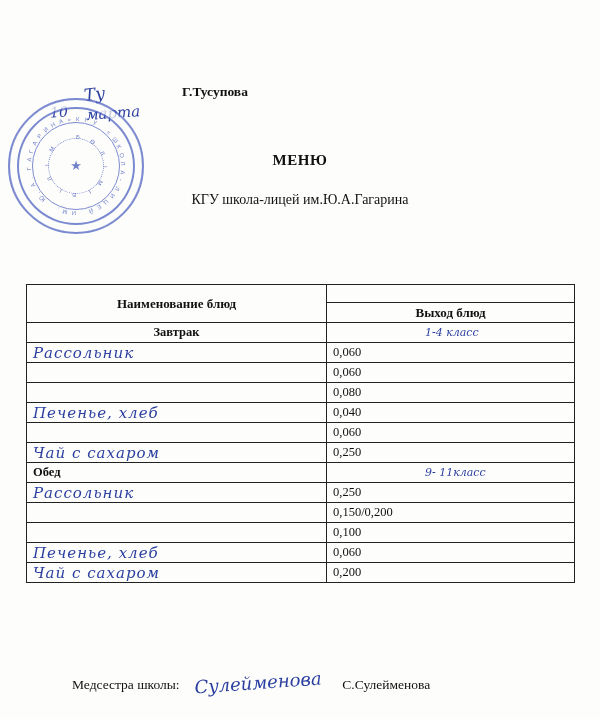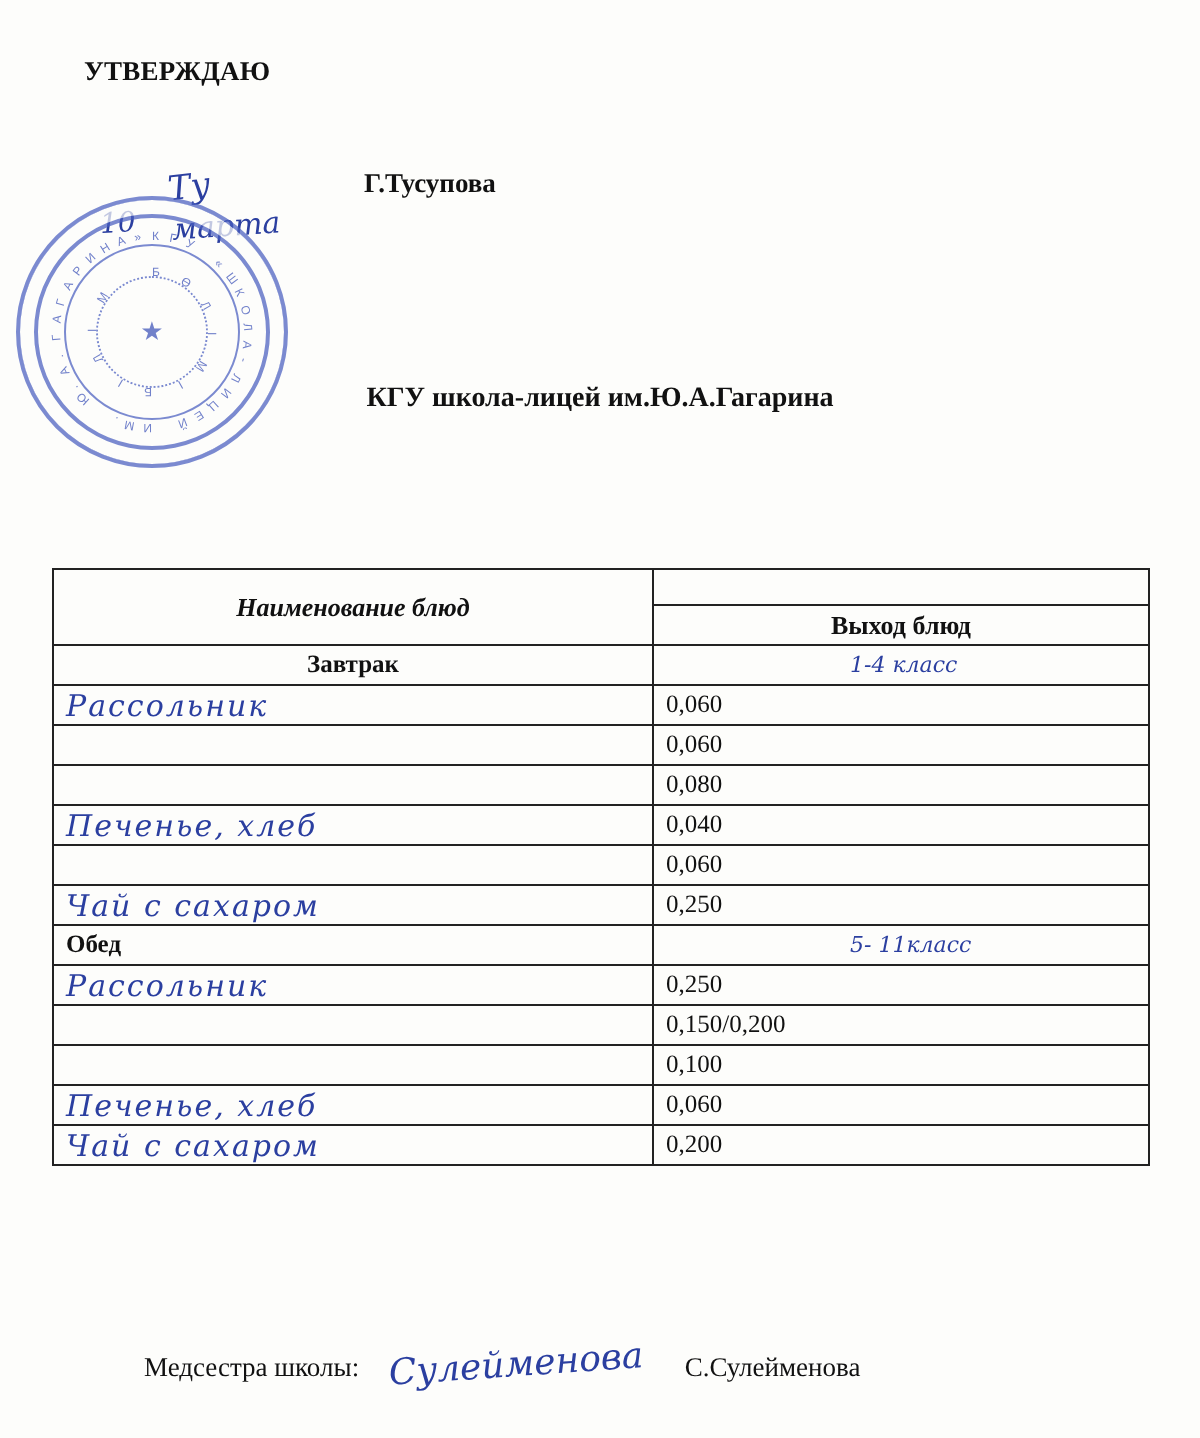--- a/index.html
+++ b/index.html
@@ -144,21 +144,21 @@
     font-weight: bold;
     letter-spacing: 0.6px;
   }
   .org-line1 {
     position: absolute;
     left: 0;
     right: 0;
     top: 192px;
     text-align: center;
     font-size: 14px;
-    font-weight: bold;
+    font-weight: normal;
   }
   .org-line2 {
     position: absolute;
     left: 0;
     right: 0;
     top: 213px;
     text-align: center;
     font-size: 14px;
     font-weight: bold;
   }
@@ -179,21 +179,21 @@
     font-size: 12.5px;
     vertical-align: middle;
   }
   .menu-table th {
     font-weight: bold;
     font-size: 13px;
   }
   .col-name { width: 300px; }
   .col-out { width: 248px; }
 
-  .hdr-name { text-align: center; height: 34px; font-style: italic; }
+  .hdr-name { text-align: center; height: 34px; }
   .hdr-out  { text-align: center; vertical-align: bottom; padding-bottom: 2px; }
 
   .meal-label {
     text-align: center;
     font-weight: bold;
     font-size: 13px;
     font-family: Liberation Serif, serif;
   }
   .meal-label-left {
     text-align: left;
@@ -233,21 +233,20 @@
     transform: rotate(-4deg);
   }
   .footer .nurse-name { padding-left: 6px; }
 </style>
 </head>
 <body>
 
 <div class="page">
 
   <div class="approval">
-    <div>УТВЕРЖДАЮ</div>
     <div style="height:20px"></div>
   </div>
 
   <div class="ink sig-director">Ту</div>
 
   <div style="position:absolute;left:182px;top:84px;font-size:13.5px;font-weight:bold;">Г.Тусупова</div>
 
   <div class="ink sig-day">10</div>
   <div class="ink sig-month">марта</div>
 
@@ -298,20 +297,21 @@
         <span style="transform: rotate(270deg) translate(32px,0) rotate(90deg);">Б</span>
         <span style="transform: rotate(300deg) translate(32px,0) rotate(90deg);">Ө</span>
         <span style="transform: rotate(330deg) translate(32px,0) rotate(90deg);">Л</span>
         <span style="transform: rotate(360deg) translate(32px,0) rotate(90deg);">І</span>
         <span style="transform: rotate(390deg) translate(32px,0) rotate(90deg);">М</span>
         <span style="transform: rotate(420deg) translate(32px,0) rotate(90deg);">І</span>
       </div>
     <div class="star">★</div>
   </div>
 
+  <div class="menu-title">МЕНЮ</div>
   <div class="org-line1">КГУ школа-лицей им.Ю.А.Гагарина</div>
 
   <table class="menu-table">
     <colgroup>
       <col class="col-name">
       <col class="col-out">
     </colgroup>
     <tbody id="tableBody">
         <tr>
           <th class="hdr-name" rowspan="2">Наименование блюд</th>
@@ -343,21 +343,21 @@
         <tr>
           <td class="dish-cell"></td>
           <td class="qty">0,060</td>
         </tr>
         <tr>
           <td class="dish-cell"><span class="ink dish-hand">Чай с сахаром</span></td>
           <td class="qty">0,250</td>
         </tr>
         <tr>
           <td class="meal-label-left">Обед</td>
-          <td><span class="ink grade-hand">5- 11класс</span></td>
+          <td><span class="ink grade-hand">9- 11класс</span></td>
         </tr>
         <tr>
           <td class="dish-cell"><span class="ink dish-hand">Рассольник</span></td>
           <td class="qty">0,250</td>
         </tr>
         <tr>
           <td class="dish-cell"></td>
           <td class="qty">0,150/0,200</td>
         </tr>
         <tr>

